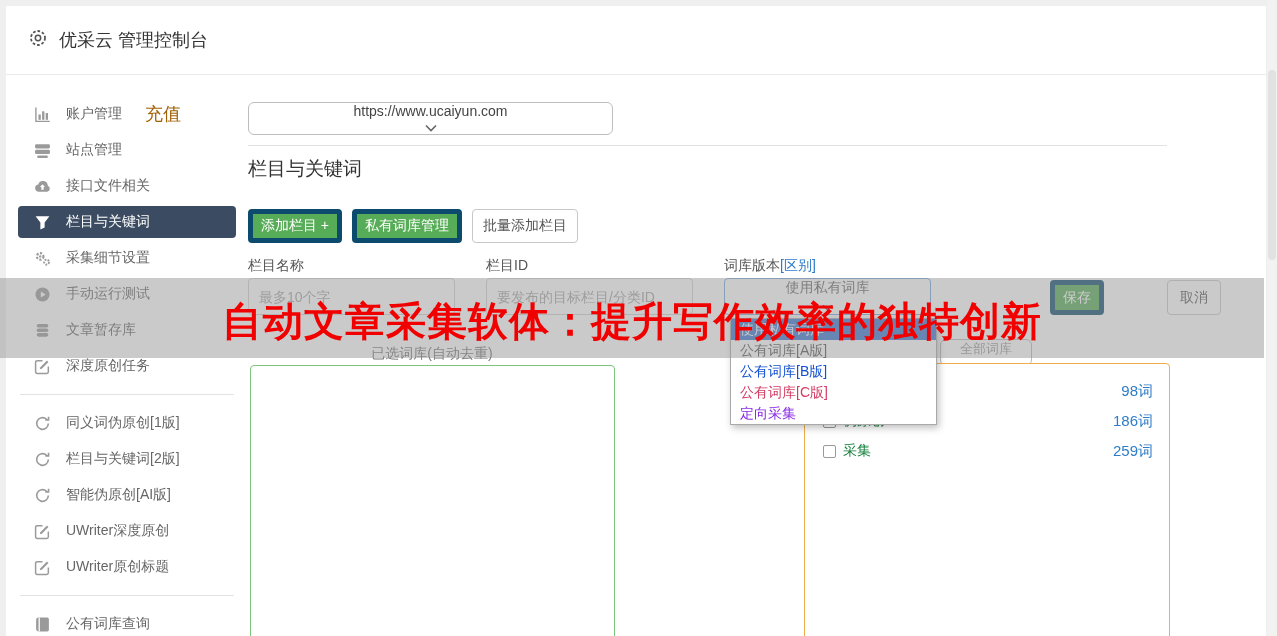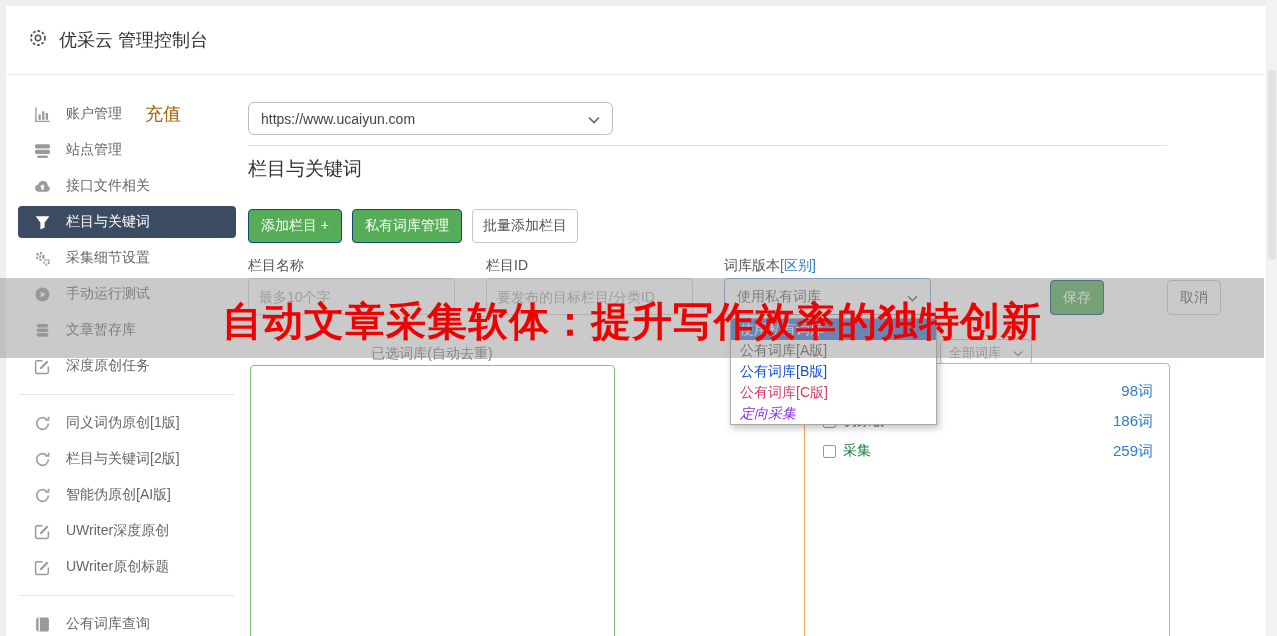--- a/index.html
+++ b/index.html
@@ -38,29 +38,29 @@
     background:#3b4b61; color:#fff; border-radius:4px;
     margin:2px 12px; padding-left:16px; height:32px;
   }
   .side-badge { color:#a16207; margin-left:8px; font-size:18px; }
   .side-divider { border-top:1px solid #e3e3e3; margin:10px 14px; }
 
   
   .select-box {
     position:absolute; display:flex; align-items:center; justify-content:space-between;
     background:#fff; border:1px solid #bdbdbd; border-radius:6px;
-    padding:0 12px; font-size:14px; color:#444; cursor:pointer;
+    padding:0 12px; font-size:14px; color:#444; cursor:pointer;flex-direction:column;
   }
   .url-select { left:242px; top:96px; width:365px; height:33px; }
   .main-divider { left:242px; top:139px; width:919px; height:1px; background:#e2e2e2; }
   .page-title { left:242px; top:150px; font-size:19px; color:#333; font-weight:500; }
 
   .btn { position:absolute; height:34px; border-radius:4px; font-size:14px;
          display:flex; align-items:center; justify-content:center; cursor:pointer; }
-  .btn-green { background:#57ad57; color:#fff; border:1px solid #0c4a6e; }
+  .btn-green { background:#57ad57; color:#fff; border:5px solid #0c4a6e; }
   .btn-white { background:#fff; color:#555; border:1px solid #c8c8c8; }
   .btn-add    { left:242px; top:203px; width:94px; }
   .btn-manage { left:346px; top:203px; width:110px; }
   .btn-batch  { left:466px; top:203px; width:106px; }
 
   .fld-label { position:absolute; top:251px; font-size:14px; color:#555; }
   .lbl-1 { left:242px; } .lbl-2 { left:480px; } .lbl-3 { left:718px; }
   .lbl-link { color:#2e7cc9; cursor:pointer; }
 
   .txt-input {
@@ -97,21 +97,21 @@
   
   .dropdown {
     position:absolute; left:724px; top:312px; width:207px; z-index:50;
     background:#fff; border:1px solid #a9a9a9; box-shadow:2px 3px 7px rgba(0,0,0,.25);
   }
   .opt { height:21px; line-height:21px; padding-left:9px; font-size:14px; cursor:pointer; }
   .opt-sel { background:#3a77d2; color:#f2f6ff; }
   .opt-a { color:#555; }
   .opt-b { color:#1350d0; }
   .opt-c { color:#d23c63; }
-  .opt-d { color:#8a2be2;font-style:italic; }
+  .opt-d { color:#8a2be2; }
 
   
   .overlay-band {
     position:absolute; left:0; top:278px; width:1264px; height:80px;
     background:rgba(150,150,150,.5); z-index:60;
   }
   .banner {
     position:absolute; left:0; top:294px; width:1264px; text-align:center;
     font-size:40px; font-weight:bold; color:#f10000; z-index:70;
     letter-spacing:1px; white-space:nowrap;

